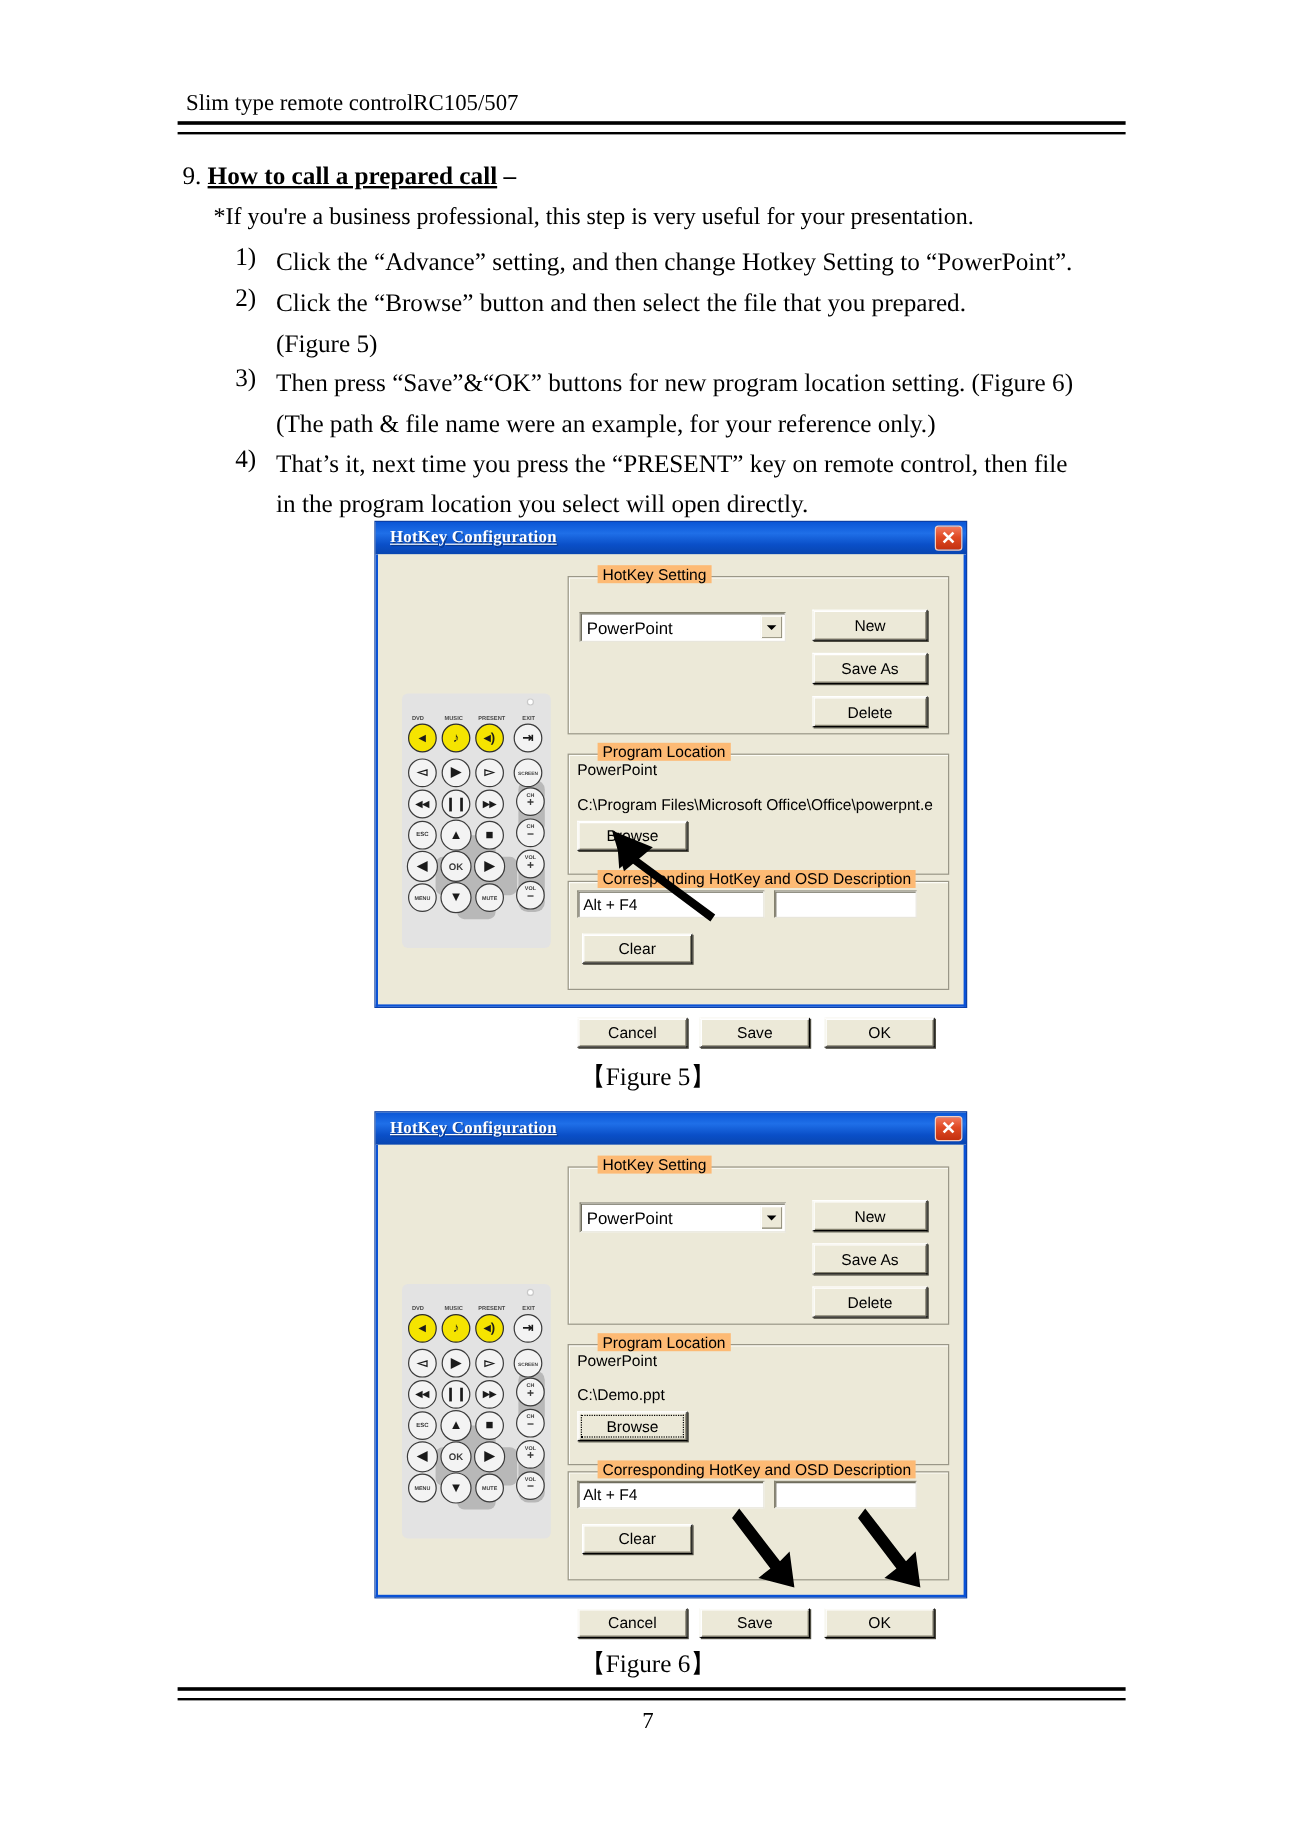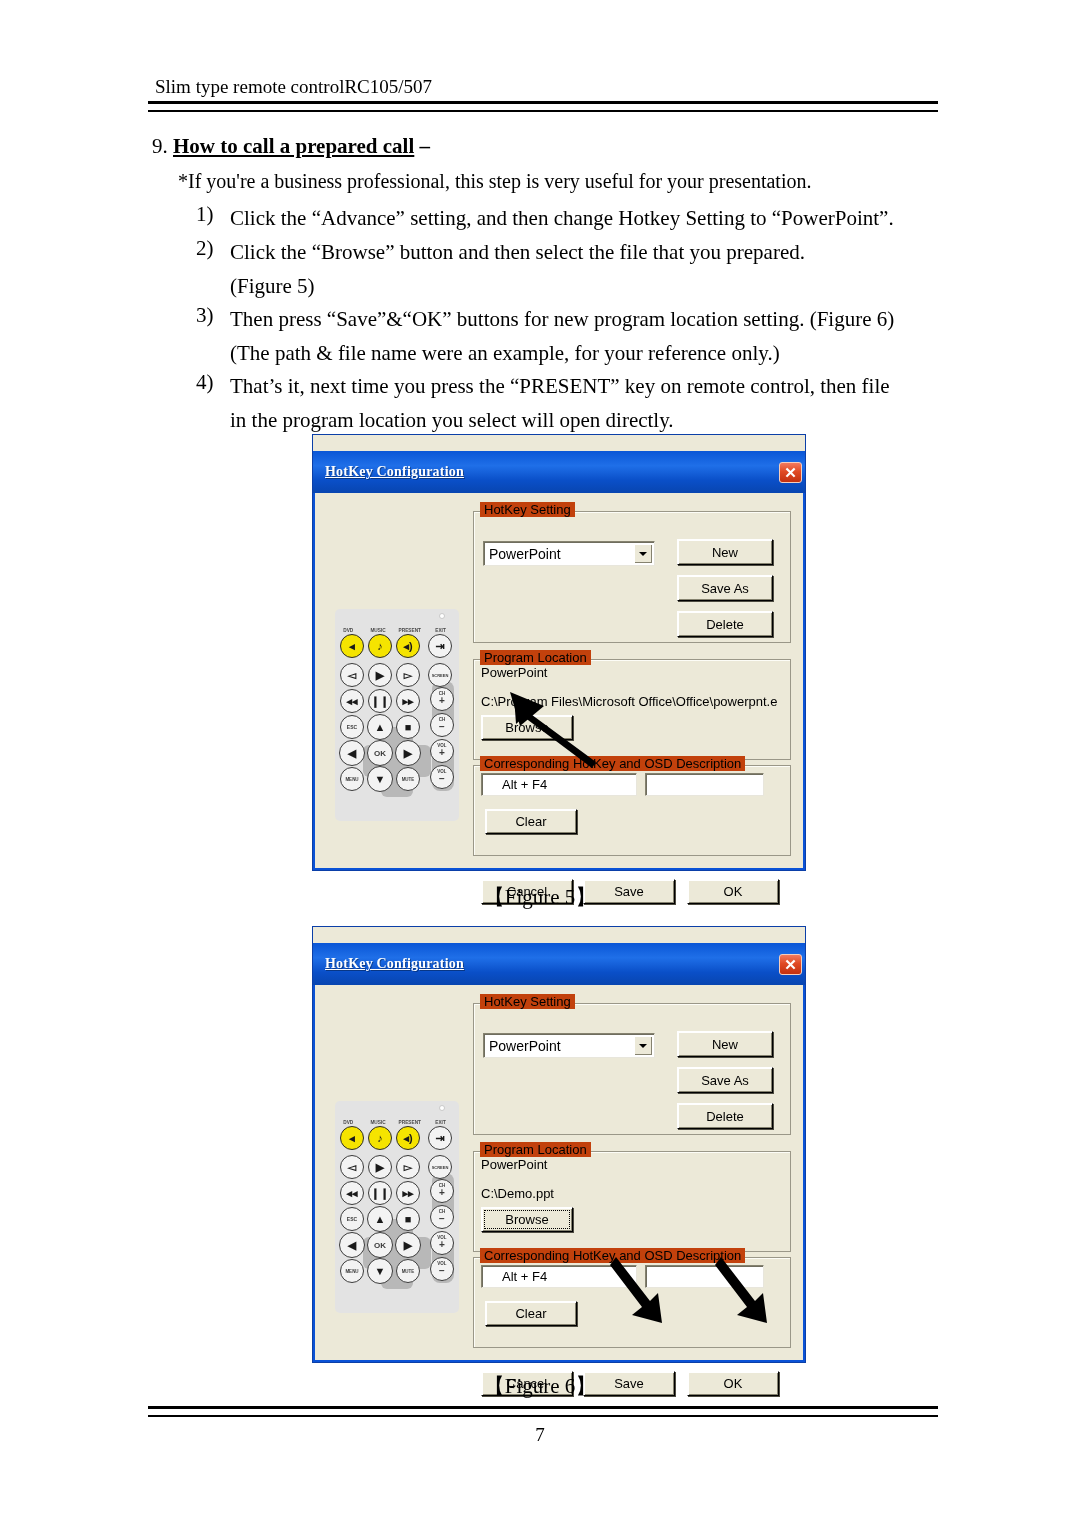--- a/index.html
+++ b/index.html
@@ -52,26 +52,25 @@
     font-family:"Liberation Sans", sans-serif;
   }
   .dlg-inner{
     border:2px solid #0a52d6;
     border-top:none;
     background:#ece9d8;
     padding:0;
     box-sizing:border-box;
   }
   .title-bar{
-    height:42px;
+    height:27px;
     background:linear-gradient(180deg,#0a56d6 0%,#1f6fe8 35%,#0a4fc8 70%,#0845b0 100%);
     display:flex;align-items:center;justify-content:space-between;
     padding:0 3px 0 12px;
     box-sizing:border-box;
-    margin-top:16px;
   }
   .title-txt{
     color:#fff;font-weight:bold;font-size:14px;
     font-family:"Liberation Serif", serif;
     text-decoration:underline;
     letter-spacing:.2px;
     text-shadow:1px 1px 0 rgba(0,0,0,.35);
   }
   .close-btn{
     width:21px;height:19px;
@@ -83,22 +82,22 @@
   }
   .dlg-body{position:relative;height:375px;padding:0;}
 
   
   .grp{
     position:absolute;
     border:1px solid #9a9788;
     box-shadow:1px 1px 0 #fdfdf7 inset;
   }
   .grp > .lg{
-    position:absolute;top:-10px;left:6px;
-    background:#c2410c;padding:0 4px;
+    position:absolute;top:-10px;left:24px;
+    background:#fdba74;padding:0 4px;
     font-size:13px;color:#000;white-space:nowrap;
   }
 
   
   .wbtn{
     position:absolute;
     background:#ece9d8;
     border:1px solid #000;
     border-top-color:#fff;border-left-color:#fff;
     box-shadow:
@@ -111,21 +110,21 @@
     box-sizing:border-box;
   }
   .wbtn.focus{outline:1px dotted #000;outline-offset:-4px;}
   .wtext{
     position:absolute;background:#fff;
     border:1px solid #85826f;
     border-right-color:#e8e6dc;border-bottom-color:#e8e6dc;
     box-shadow:inset 1px 1px 0 #6f6d5e;
     font-size:13px;
     display:flex;align-items:center;
-    padding-left:20px;
+    padding-left:4px;
     box-sizing:border-box;
     color:#000;
   }
   .wcombo{
     position:absolute;background:#fff;
     border:1px solid #85826f;
     border-right-color:#e8e6dc;border-bottom-color:#e8e6dc;
     box-shadow:inset 1px 1px 0 #6f6d5e;
     font-size:14px;
     display:flex;align-items:center;

